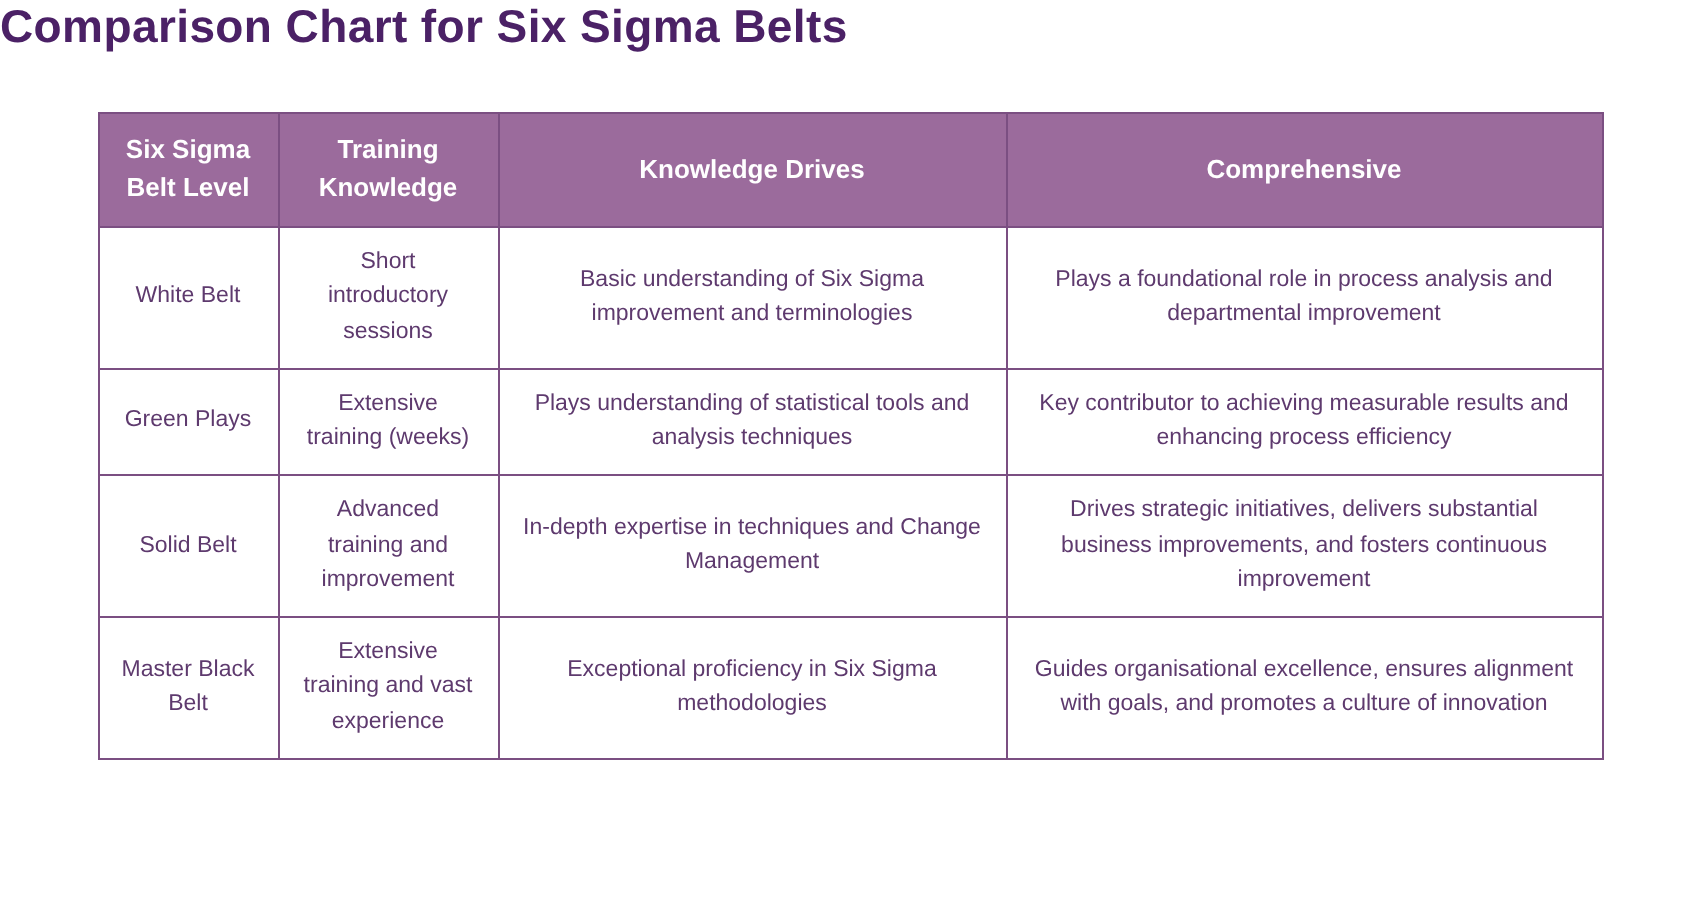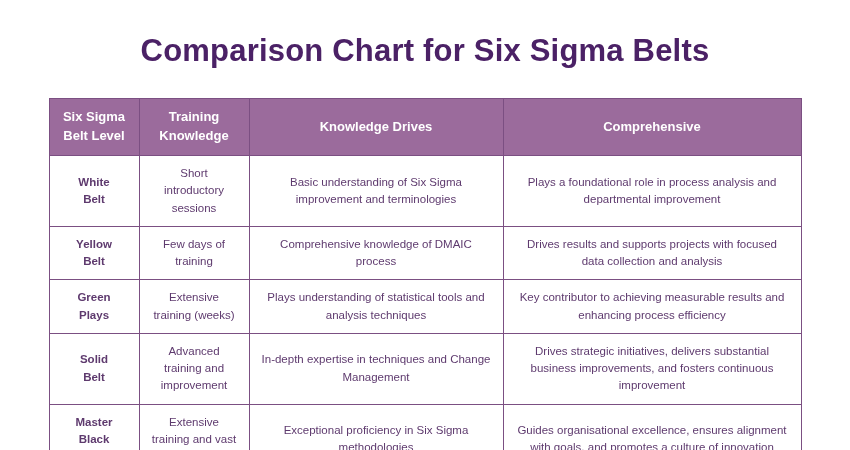--- a/index.html
+++ b/index.html
@@ -8,23 +8,21 @@
     --header-text:#ffffff;
     --body-text:#5e3a6e;
     --border-color:#7b4f82;
     --page-bg:#ffffff;
   }
   *{box-sizing:border-box;margin:0;padding:0;}
   html,body{width:850px;height:450px;background:var(--page-bg);overflow:hidden;}
   body{font-family:"Liberation Sans",sans-serif;}
   .page{width:850px;height:450px;position:relative;}
   .title{
-    margin-top:33px;
-    text-align:center;
-    font-size:31px;
+    font-size:23px;
     font-weight:bold;
     letter-spacing:0.2px;
     color:var(--title-color);
   }
   table.compare{
     width:752px;
     margin:29px auto 0 auto;
     border-collapse:collapse;
     table-layout:fixed;
   }
@@ -43,23 +41,23 @@
     line-height:1.45;
   }
   table.compare td{
     color:var(--body-text);
     font-size:11.5px;
     line-height:1.5;
     padding:9px 12px;
     background:#ffffff;
   }
   table.compare td.belt{
-    font-weight:bold;
+    font-weight:normal;
     font-size:11.5px;
-    padding:9px 18px;
+    padding:9px 6px;
   }
   col.c1{width:90px;}
   col.c2{width:110px;}
   col.c3{width:254px;}
   col.c4{width:298px;}
 </style>
 </head>
 <body>
 
 <div class="page">
@@ -81,26 +79,20 @@
       </tr>
     </thead>
     <tbody>
         <tr>
           <td class="belt">White Belt</td>
           <td>Short introductory sessions</td>
           <td>Basic understanding of Six Sigma improvement and terminologies</td>
           <td>Plays a foundational role in process analysis and departmental improvement</td>
         </tr>
         <tr>
-          <td class="belt">Yellow Belt</td>
-          <td>Few days of training</td>
-          <td>Comprehensive knowledge of DMAIC process</td>
-          <td>Drives results and supports projects with focused data collection and analysis</td>
-        </tr>
-        <tr>
           <td class="belt">Green Plays</td>
           <td>Extensive training (weeks)</td>
           <td>Plays understanding of statistical tools and analysis techniques</td>
           <td>Key contributor to achieving measurable results and enhancing process efficiency</td>
         </tr>
         <tr>
           <td class="belt">Solid Belt</td>
           <td>Advanced training and improvement</td>
           <td>In-depth expertise in techniques and Change Management</td>
           <td>Drives strategic initiatives, delivers substantial business improvements, and fosters continuous improvement</td>

